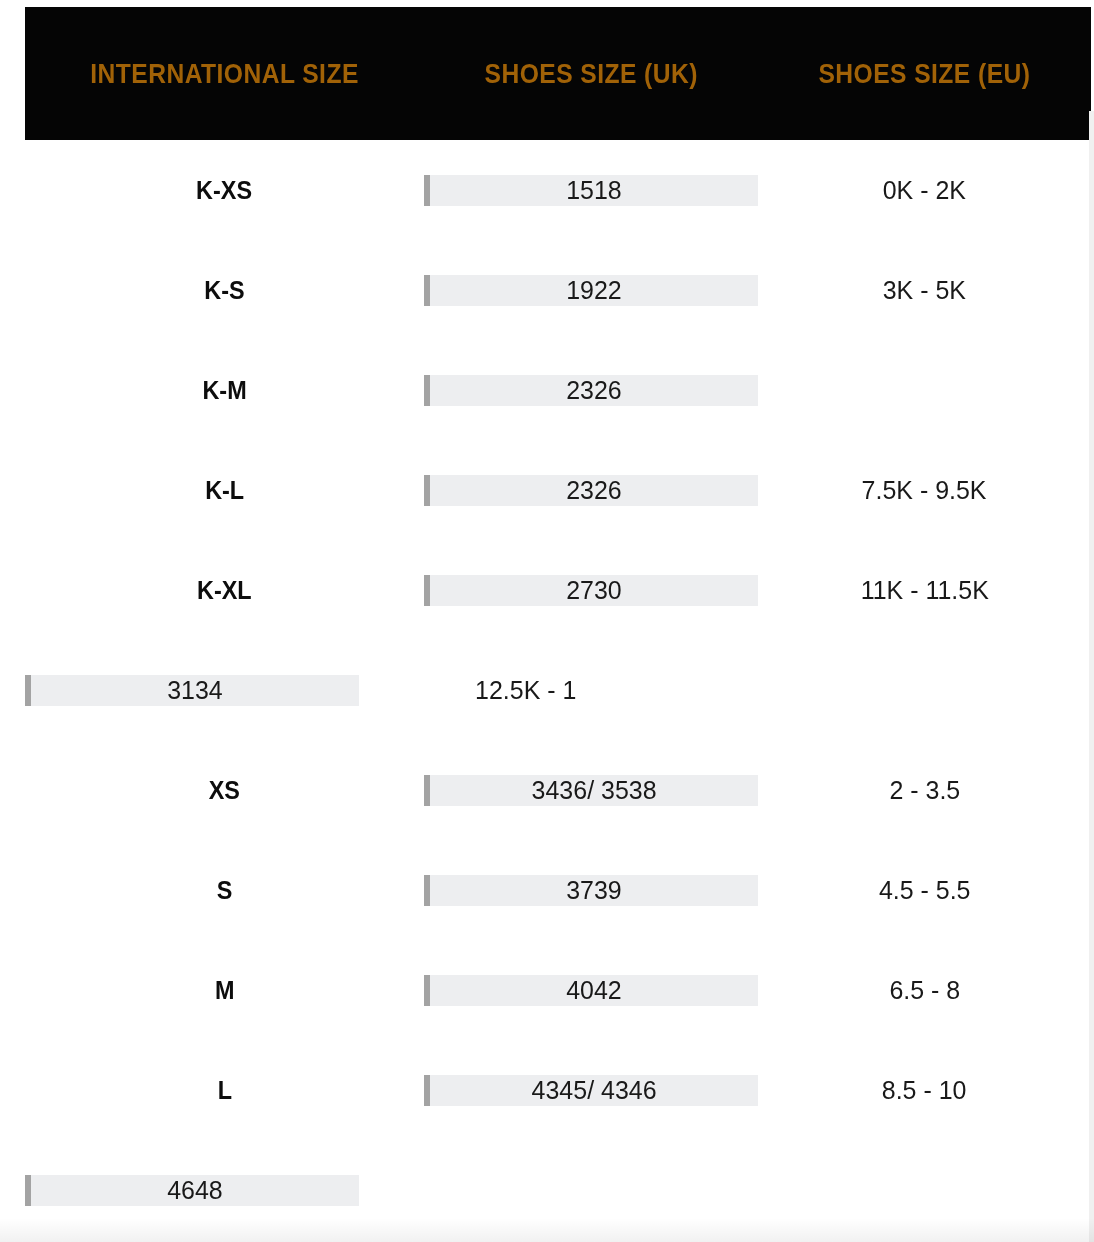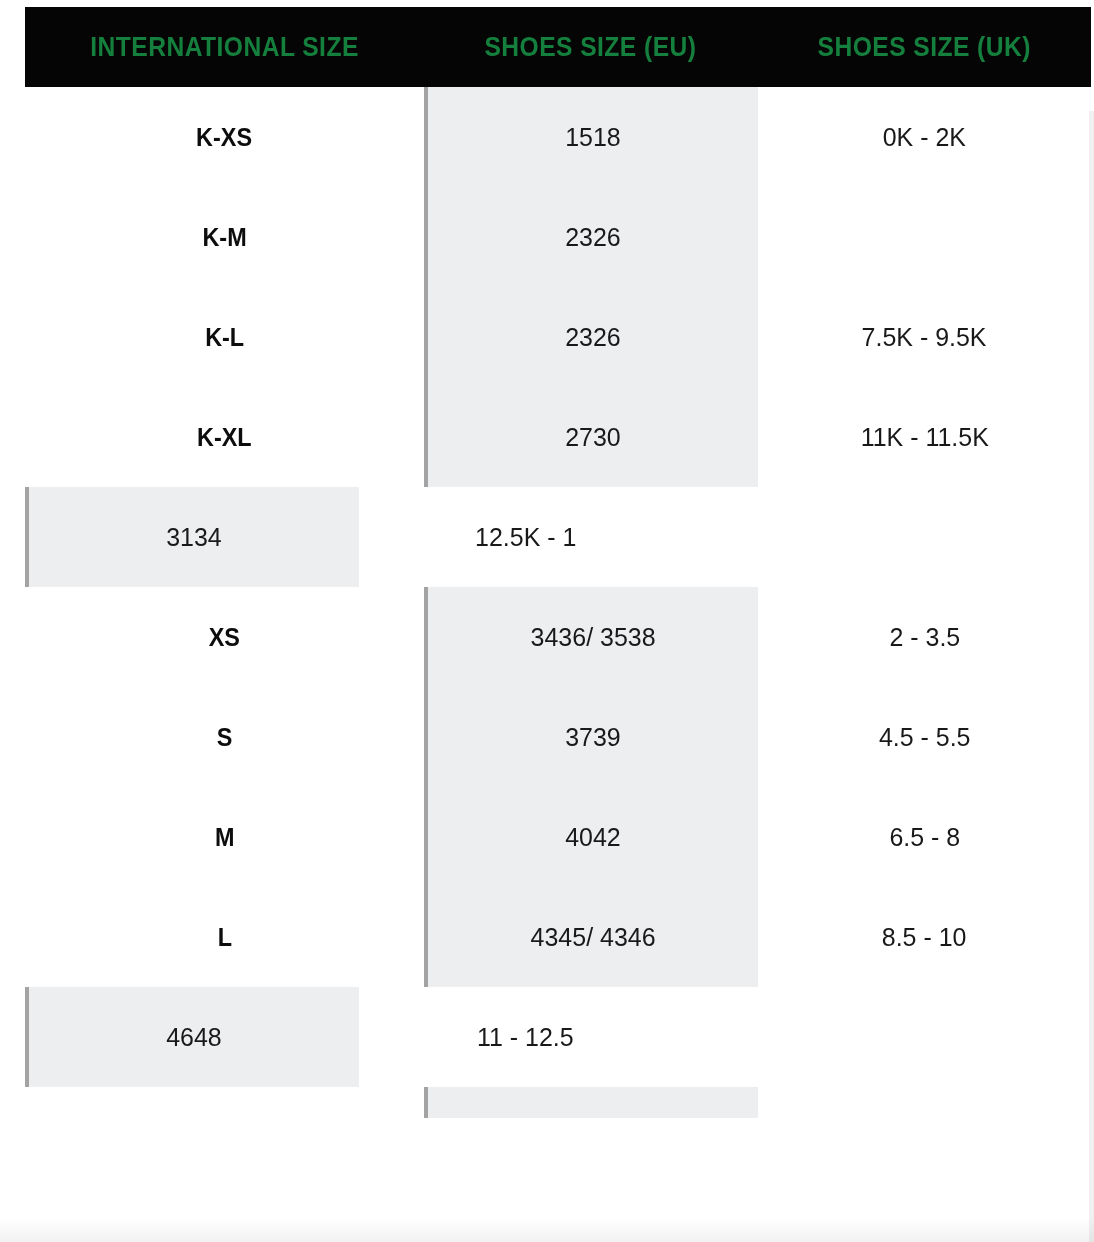--- a/index.html
+++ b/index.html
@@ -13,52 +13,53 @@
     font-family: "Liberation Sans", "DejaVu Sans", sans-serif;
   }
   .chart {
     position: absolute;
     left: 25px;
     top: 7px;
     width: 1066px;
   }
   .head-row {
     display: flex;
-    height: 80px;
+    height: 133px;
     background: #050505;
-    color: #15803d;
+    color: #a16207;
     align-items: center;
   }
   .head-row .cell {
     background: transparent;
     border: none;
   }
   .head-row .cell span {
     font-weight: bold;
     font-size: 28px;
     letter-spacing: 0.5px;
     display: inline-block;
     transform: scaleX(0.88);
     white-space: nowrap;
   }
   .row {
     display: flex;
     height: 100px;
+    align-items: center;
   }
   .row.filler { height: 31px; }
   .cell {
     display: flex;
     align-items: center;
     justify-content: center;
   }
   .c1 { width: 399px; }
   .c2 {
     width: 334px;
     background: #EDEEF0;
-    border-left: 4px solid #a3a3a3;
+    border-left: 6px solid #a3a3a3;
   }
   .c3 { width: 333px; }
   .label-text {
     font-weight: bold;
     color: #0d0d0d;
     font-size: 26px;
     display: inline-block;
     transform: scaleX(0.9);
     white-space: nowrap;
   }
@@ -92,41 +93,52 @@
 <body>
 
 <div class="page">
 
   <div class="chart">
 
     <div class="head-row">
       <div class="cell c1">
         <span>INTERNATIONAL SIZE</span>
       </div>
+      <div class="cell c2">
+        <span>SHOES SIZE (UK)</span>
+      </div>
       <div class="cell c3">
         <span>SHOES SIZE (EU)</span>
       </div>
-      <div class="cell c2">
-        <span>SHOES SIZE (UK)</span>
-      </div>
     </div>
 
     <div id="rows">
   <div class="row">
     <div class="cell c1">
       <span class="label-text">K-XS</span>
     </div>
     <div class="cell c2">
       <span class="value-text">1518</span>
     </div>
     <div class="cell c3">
       <span class="value-text">0K - 2K</span>
     </div>
   </div>
 
+  <div class="row">
+    <div class="cell c1">
+      <span class="label-text">K-S</span>
+    </div>
+    <div class="cell c2">
+      <span class="value-text">1922</span>
+    </div>
+    <div class="cell c3">
+      <span class="value-text">3K - 5K</span>
+    </div>
+  </div>
 
   <div class="row">
     <div class="cell c1">
       <span class="label-text">K-M</span>
     </div>
     <div class="cell c2">
       <span class="value-text">2326</span>
     </div>
   </div>
 
@@ -207,23 +219,20 @@
       <span class="value-text">4345/ 4346</span>
     </div>
     <div class="cell c3">
       <span class="value-text">8.5 - 10</span>
     </div>
   </div>
 
   <div class="row">
     <div class="cell c2">
       <span class="value-text">4648</span>
-    </div>
-    <div class="cell c3">
-      <span class="value-text">11 - 12.5</span>
     </div>
   </div>
 </div>
 
     <div class="row filler">
       <div class="cell c1"></div>
       <div class="cell c2"></div>
       <div class="cell c3"></div>
     </div>
 

